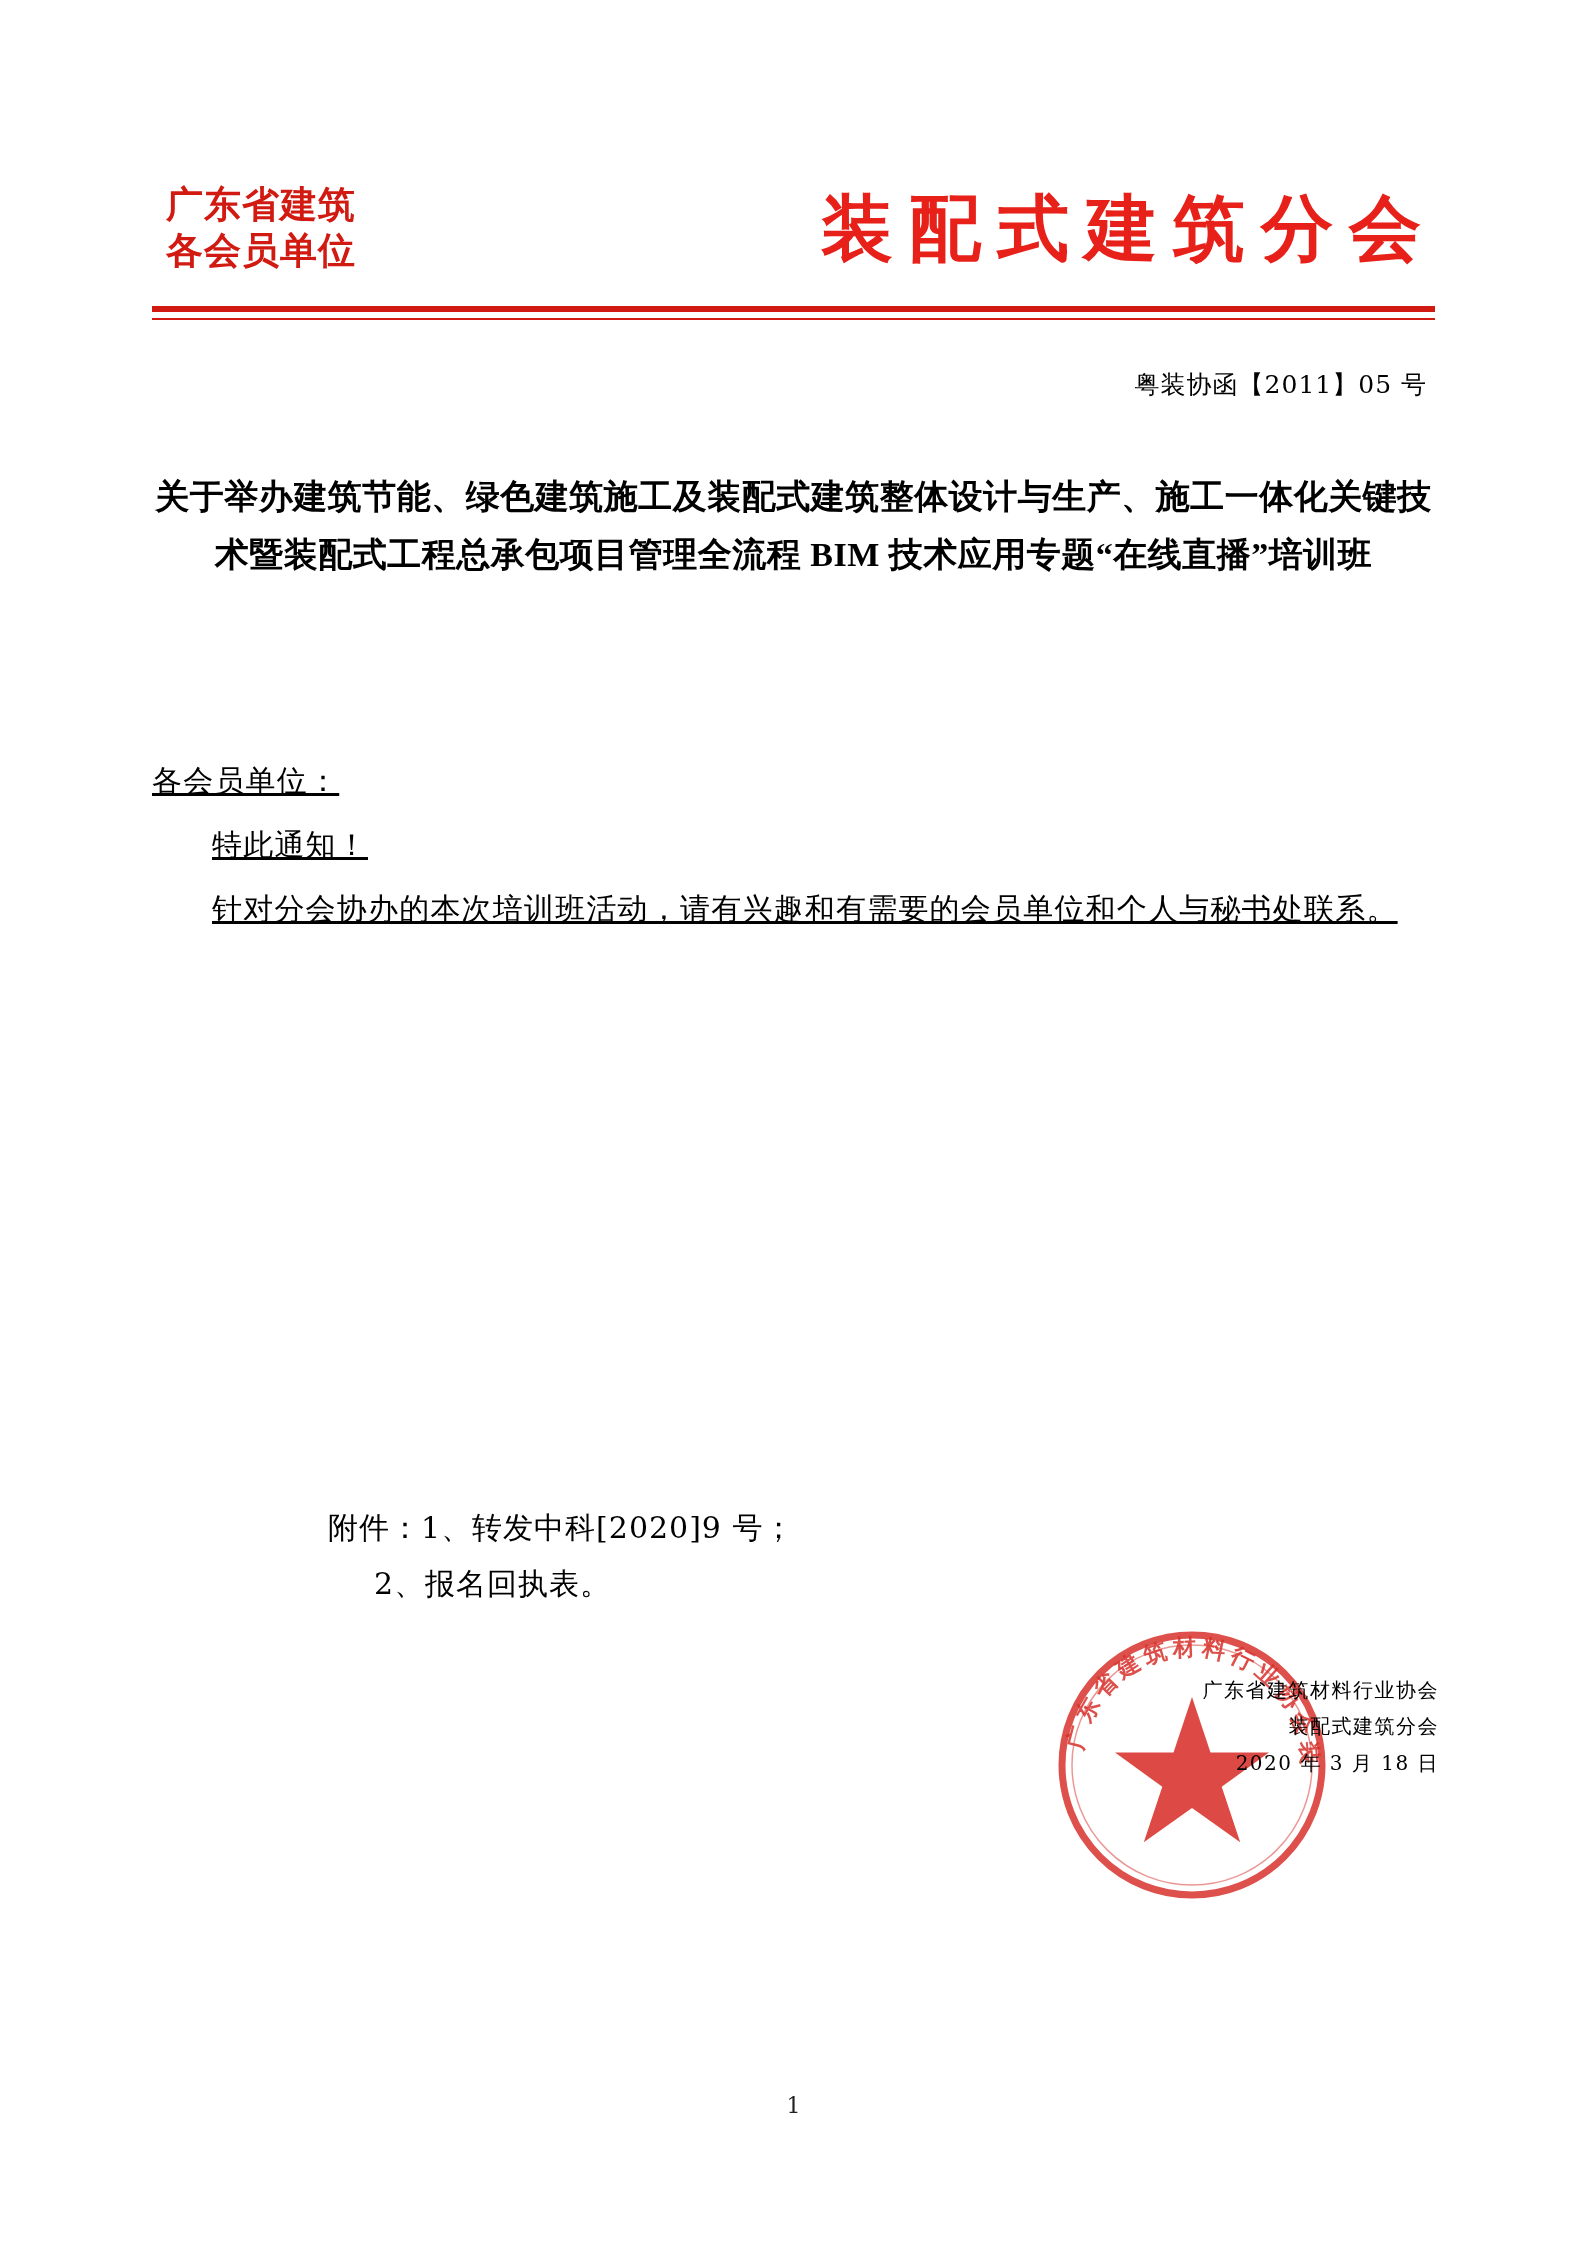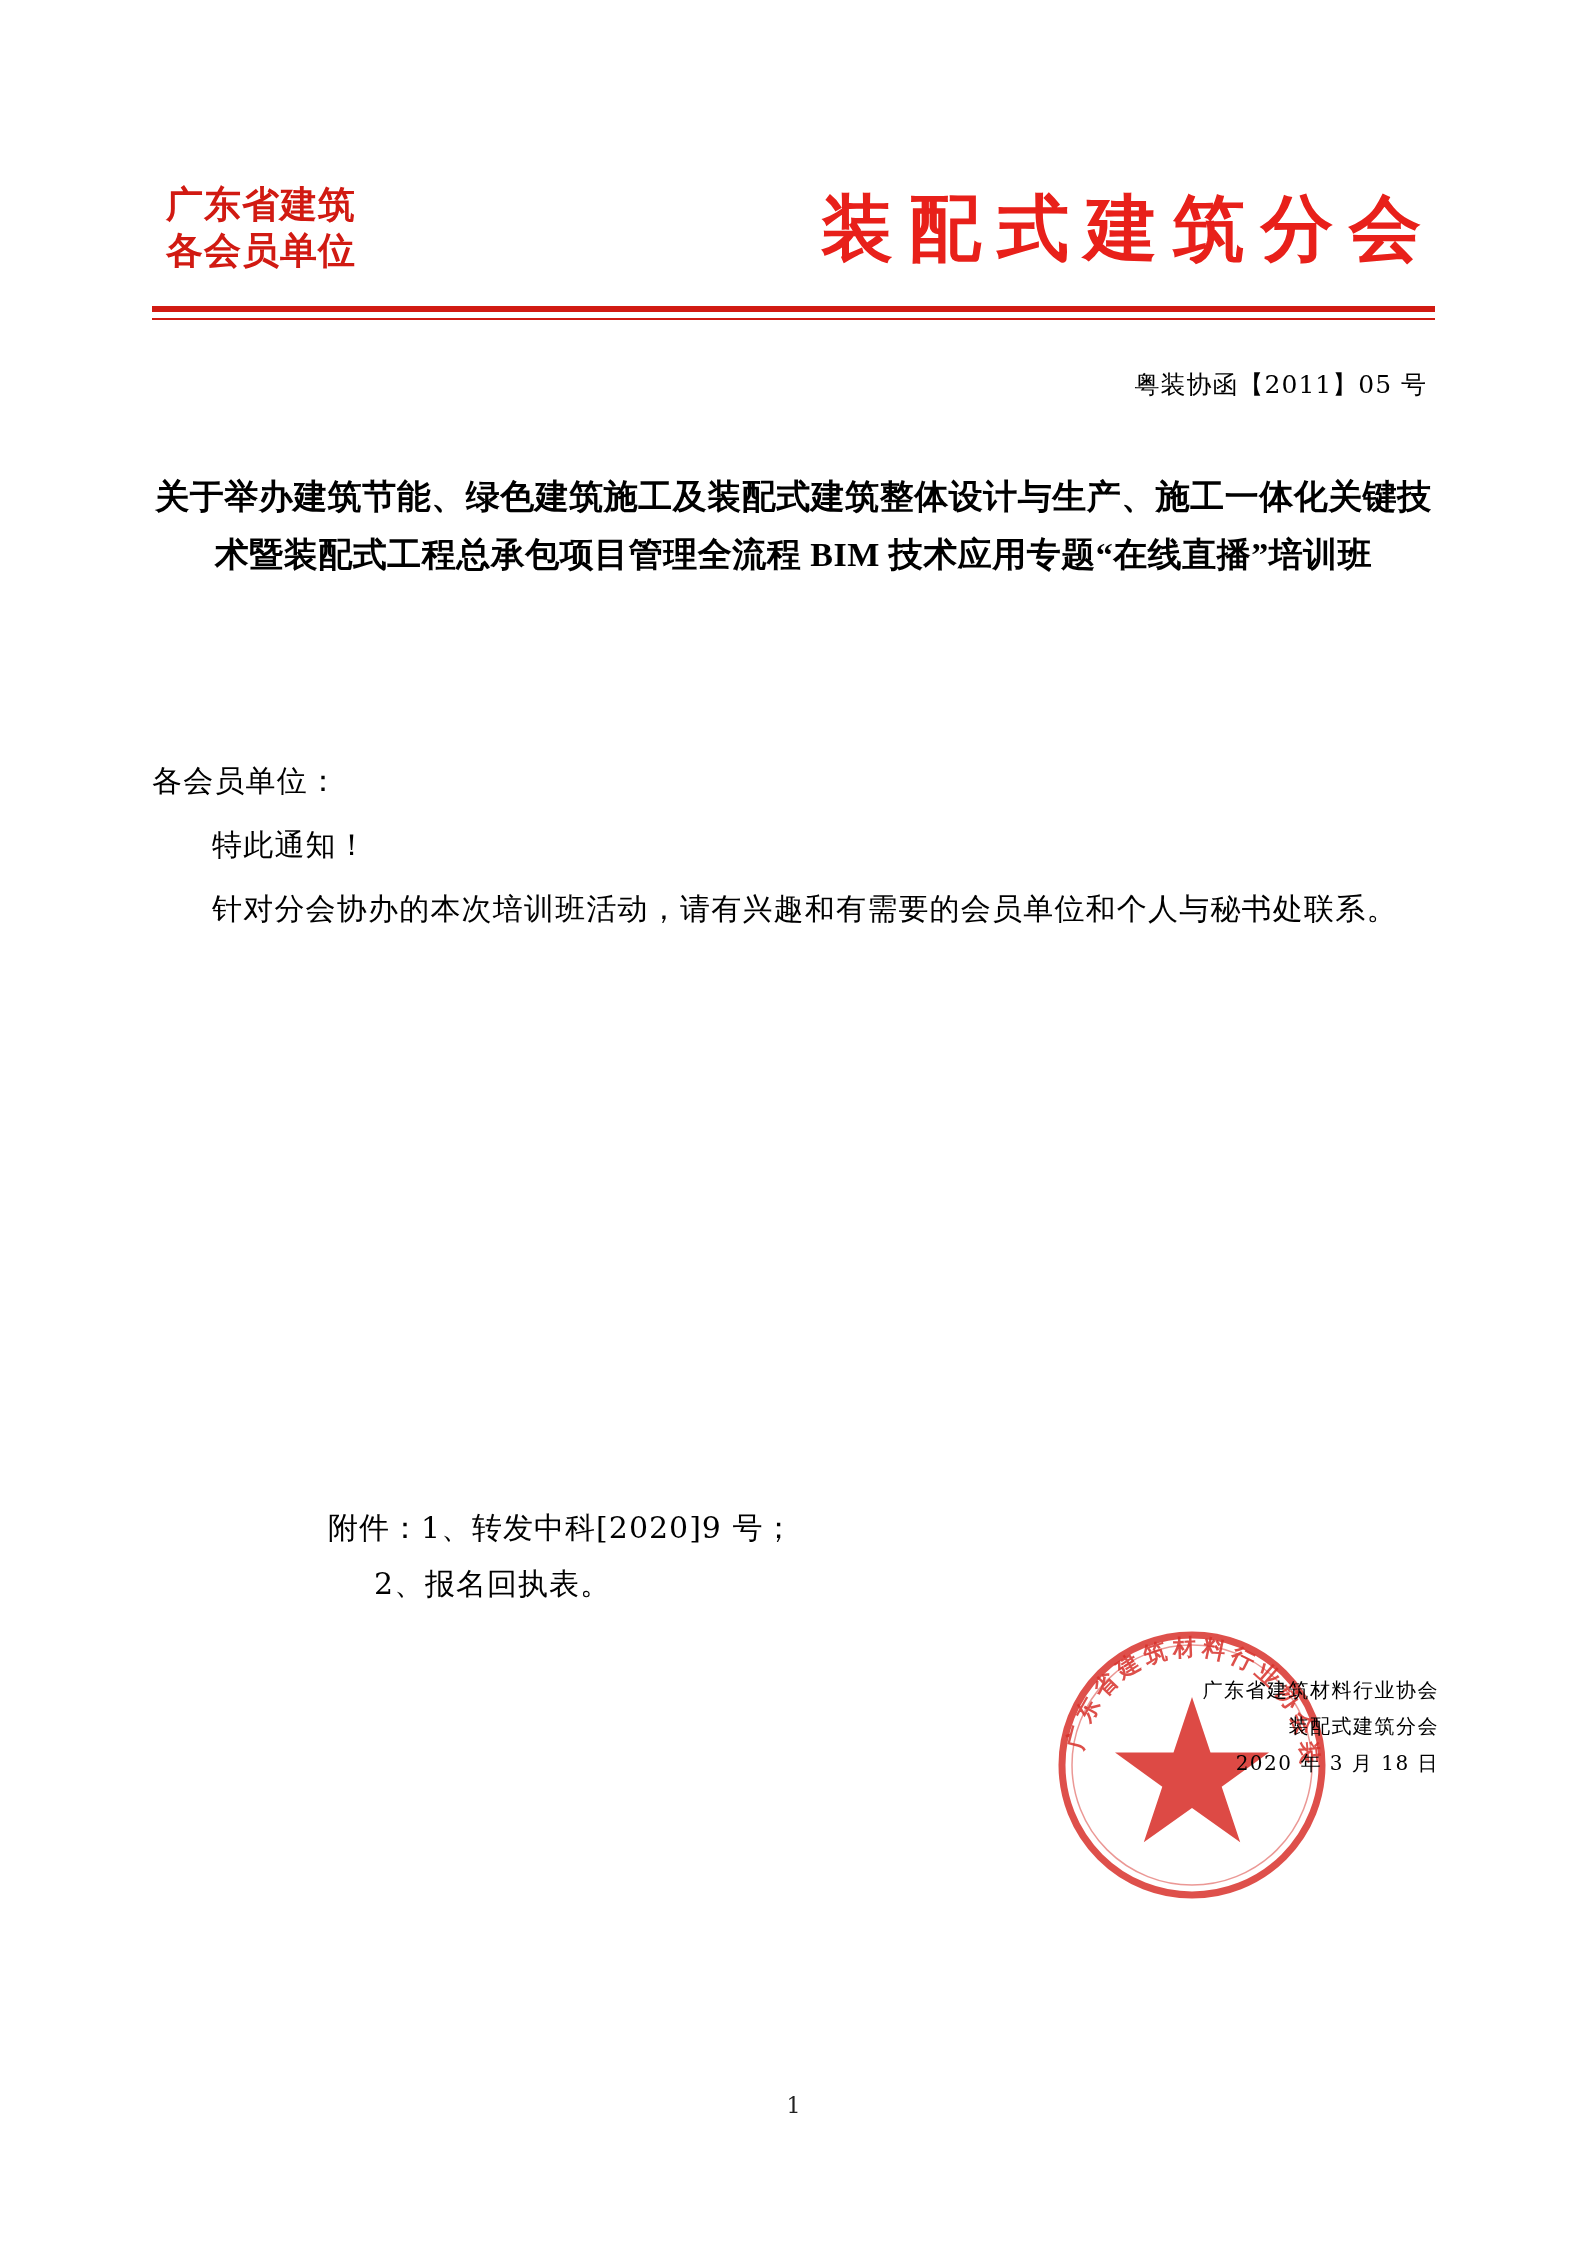--- a/index.html
+++ b/index.html
@@ -101,20 +101,21 @@
   .body-text {
     position: absolute;
     left: 152px;
     top: 750px;
     width: 1285px;
     font-size: 30px;
     line-height: 2.06;
     letter-spacing: 1.2px;
     text-align: justify;
     text-justify: inter-ideograph;
+    text-decoration: underline;
   }
   .body-text p {
     margin: 0 0 2px 0;
   }
   .indent { text-indent: 2em; }
 
   .attachments {
     position: absolute;
     left: 300px;
     top: 1500px;

